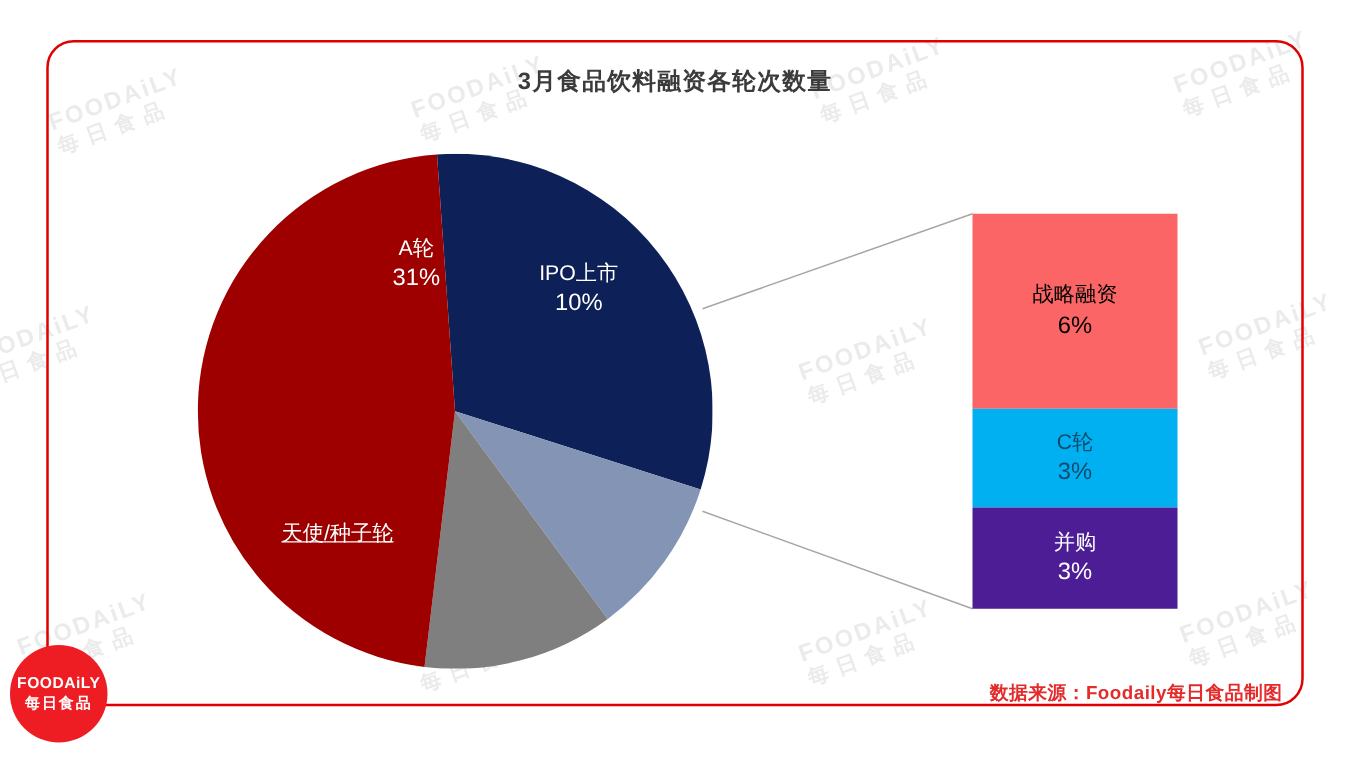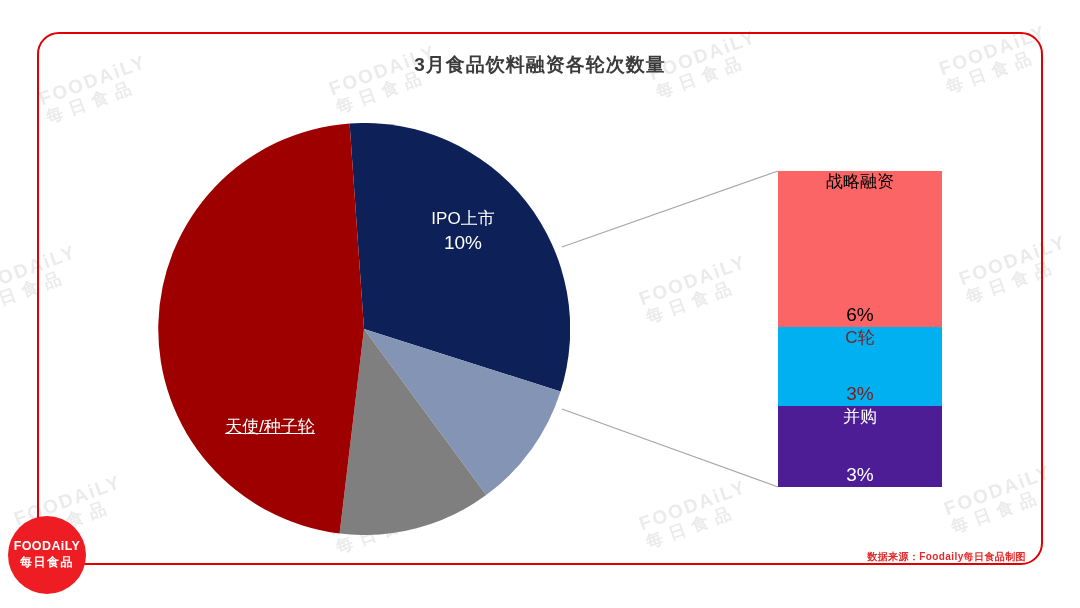--- a/index.html
+++ b/index.html
@@ -111,34 +111,34 @@
     width: 164px;
     height: 316px;
     z-index: 4;
     display: flex;
     flex-direction: column;
   }
   .bar-seg {
     display: flex;
     flex-direction: column;
     align-items: center;
-    justify-content: space-between;
+    justify-content: center;
     font-size: 17px;
     line-height: 1.32;
     white-space: nowrap;
     box-sizing: border-box;
   }
   .bar-seg .pct { font-size: 19px; }
 
   
   #source-note {
     position: absolute;
     right: 54px;
     bottom: 44px;
-    font-size: 10px;
+    font-size: 15px;
     color: #e32b2b;
     font-weight: bold;
     letter-spacing: .4px;
     z-index: 5;
   }
 
   
   #logo {
     position: absolute;
     left: 8px;
@@ -232,38 +232,42 @@
 
     <path d="M 206 206 L 191.6 0.5 A 206 206 0 0 1 402.5 268.5 Z" fill="#0d2158"></path>
 
     <path d="M 206 206 L 402.5 268.5 A 206 206 0 0 1 328.2 372.1 Z" fill="#8494b4"></path>
 
     <path d="M 206 206 L 328.2 372.1 A 206 206 0 0 1 181.6 410.5 Z" fill="#7f7f7f"></path>
 
     <path d="M 206 206 L 181.6 410.5 A 206 206 0 0 1 191.6 0.5 Z" fill="#9e0000"></path>
   </svg>
 
+  <div class="slice-label" style="left:115px; top:65px; width:120px;">
+    <span>A轮</span>
+    <span class="pct">31%</span>
+  </div>
 
   <div class="slice-label" style="left:250px; top:85px; width:110px;">
     <span>IPO上市</span>
     <span class="pct">10%</span>
   </div>
 
 
   <div class="slice-label" style="left:22px; top:293px; width:180px;text-decoration:underline;">
     <span>天使/种子轮</span>
   </div>
 </div>
 
 <div id="stacked-bar">
   <div class="bar-seg" style="height:156px; background:#fb6565; color:#000000;">
     <span>战略融资</span>
     <span class="pct">6%</span>
   </div>
-  <div class="bar-seg" style="height:79px; background:#00b0f0; color:#7f1d1d;">
+  <div class="bar-seg" style="height:79px; background:#00b0f0; color:#0c4a6e;">
     <span>C轮</span>
     <span class="pct">3%</span>
   </div>
   <div class="bar-seg" style="height:81px; background:#4c1d95; color:#ffffff;">
     <span>并购</span>
     <span class="pct">3%</span>
   </div>
 </div>
 
 <div id="source-note">数据来源：Foodaily每日食品制图</div>

